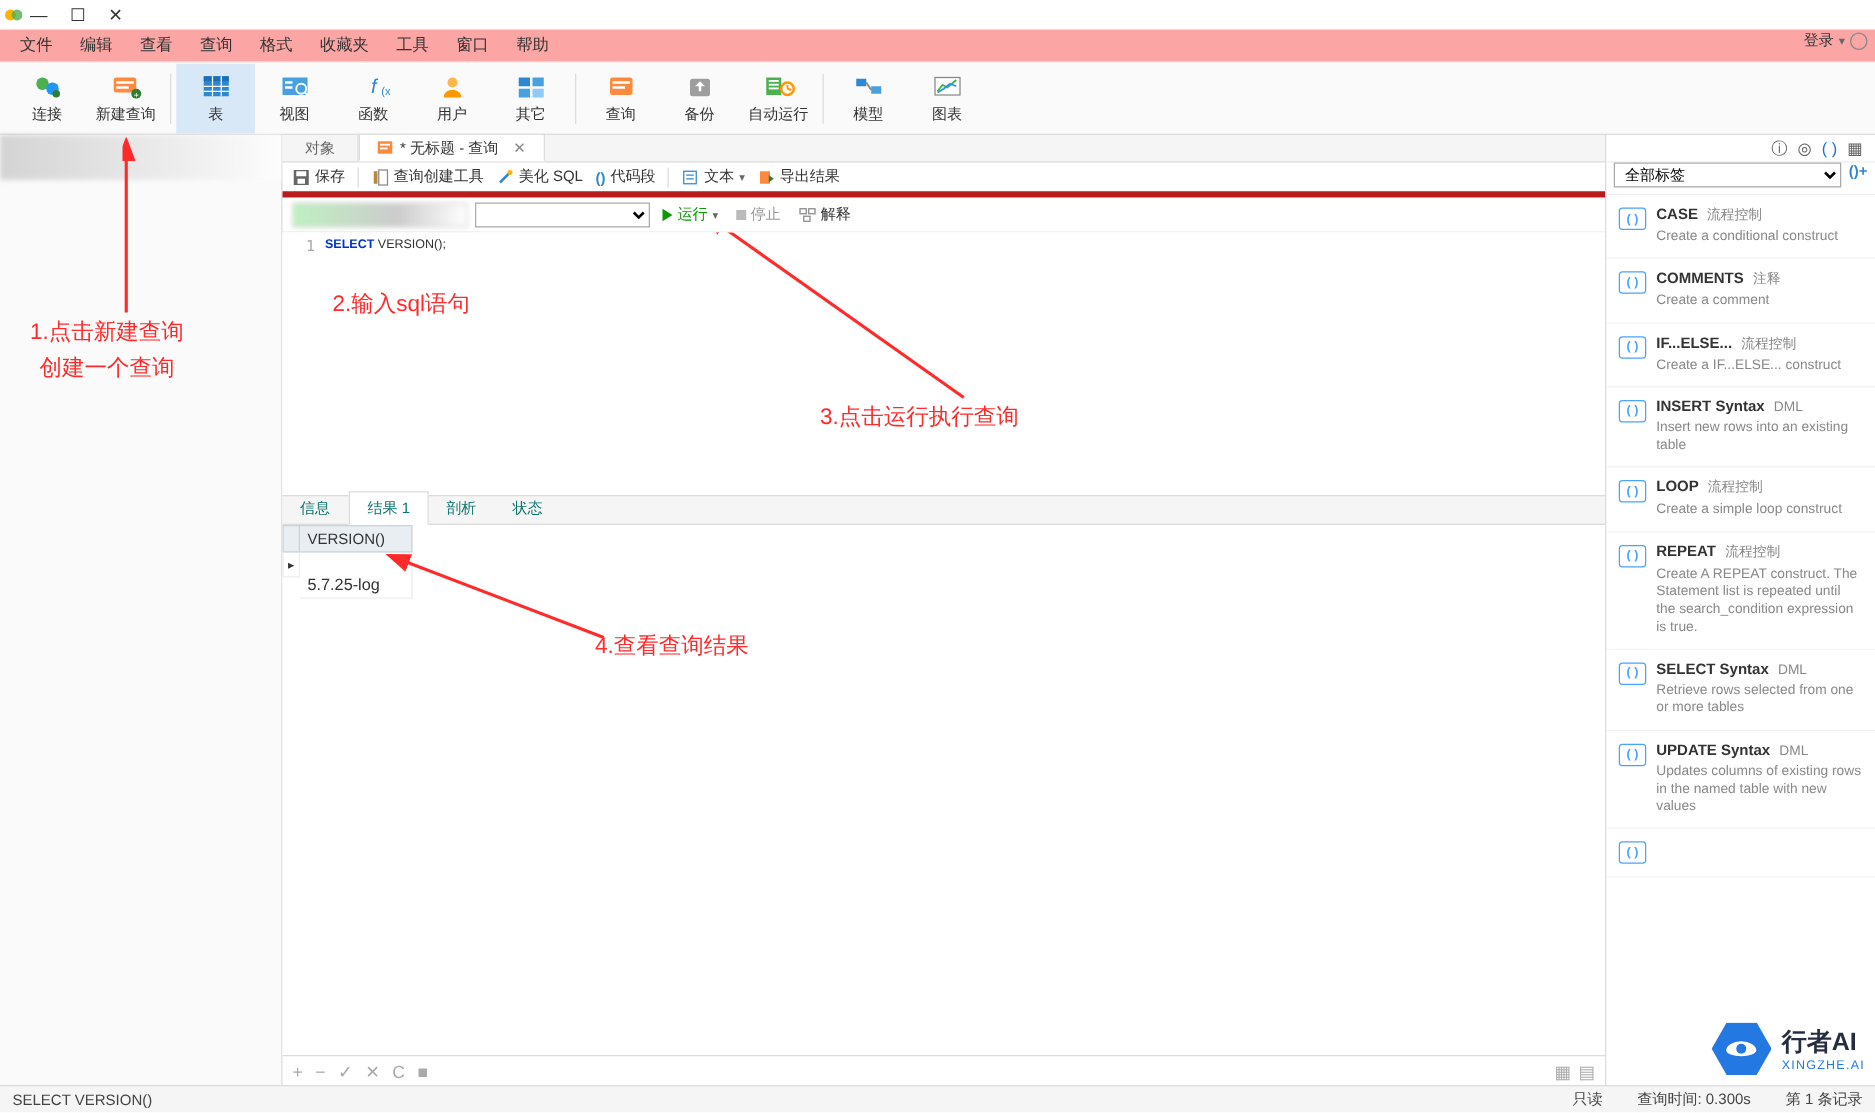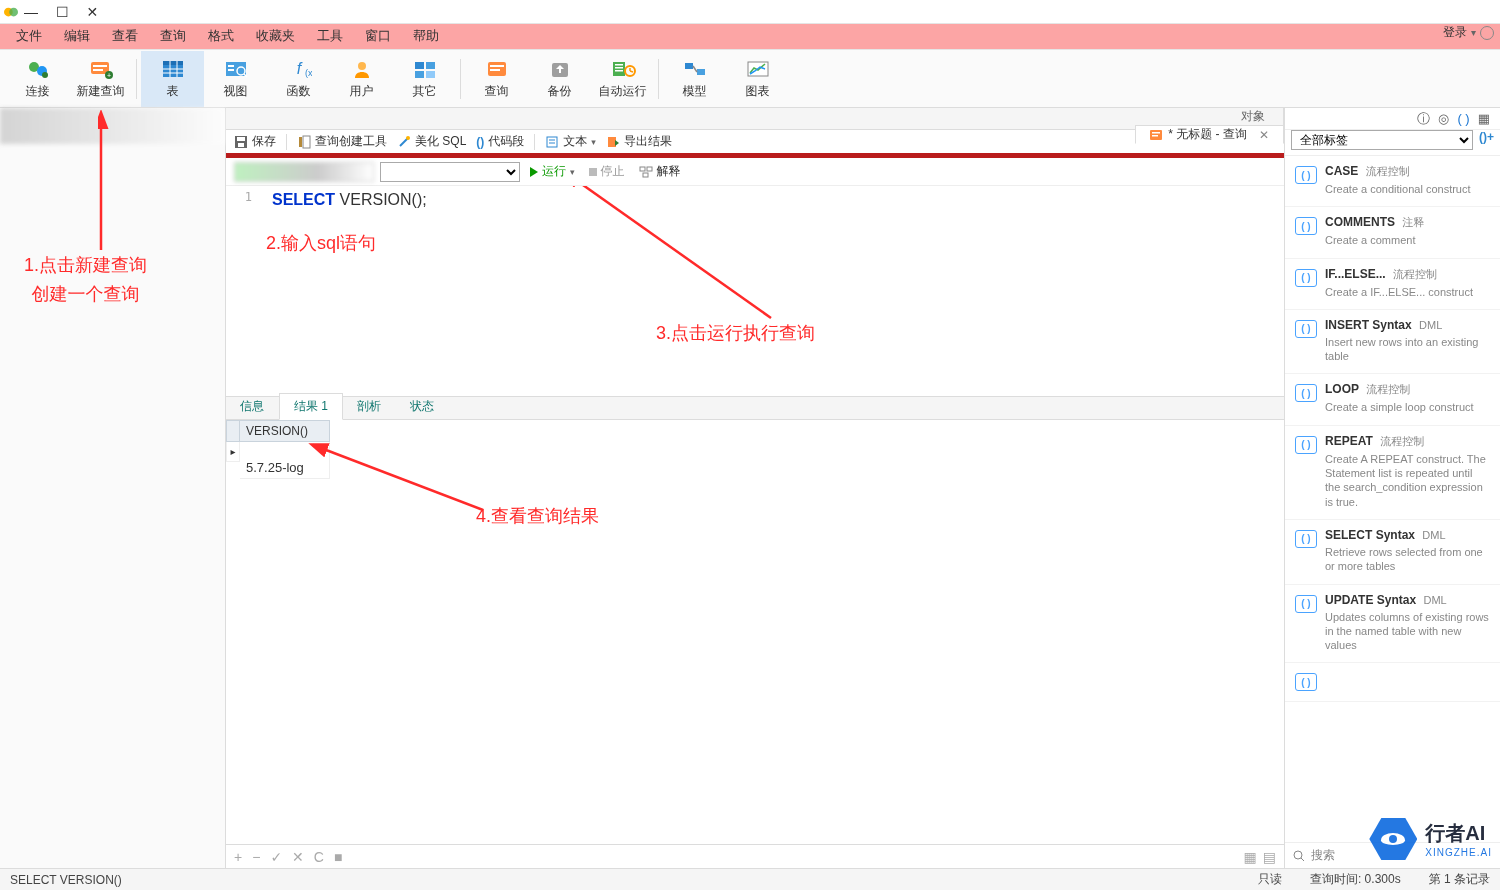--- a/index.html
+++ b/index.html
@@ -26,21 +26,21 @@
 
 .body { display:flex; height:calc(100% - 24px - 26px - 58px - 22px); }
 
 .nav { width:226px; border-right:1px solid #dcdcdc; background:#fafafa; position:relative; }
 .nav-blur { position:absolute; top:0; left:0; right:0; height:36px; background:linear-gradient(90deg,#bbb,#d6d6d6 40%,#fff); filter:blur(2px); opacity:.6; }
 .ann1 { position:absolute; top:143px; left:24px; color:#ff2a2a; font-size:18px; text-align:center; line-height:1.6; }
 .arrow1 { position:absolute; top:2px; left:98px; }
 
 .center { flex:1; display:flex; flex-direction:column; position:relative; }
 
-.tabsrow { height:22px; display:flex; align-items:flex-end; border-bottom:1px solid #dcdcdc; background:#f5f5f5;flex-direction:column; }
+.tabsrow { height:22px; display:flex; align-items:flex-end; border-bottom:1px solid #dcdcdc; background:#f5f5f5; }
 .tab-ghost { height:22px; padding:0 18px; font-size:12px; color:#666; display:flex; align-items:center; border-right:1px solid #dcdcdc; cursor:pointer; }
 .tab-cur { height:22px; background:#fff; padding:0 14px; display:flex; align-items:center; gap:6px; border:1px solid #dcdcdc; border-bottom-color:#fff; font-size:12px; }
 .tab-cur .ic-sm { width:12px; height:12px; }
 .tab-close { font-size:12px; color:#888; cursor:pointer; padding-left:6px; }
 
 .qt-row { height:28px; display:flex; align-items:center; gap:10px; padding:0 8px; border-bottom:5px solid #b91c1c; font-size:12px; }
 .qt-row .qt { display:flex; align-items:center; gap:4px; cursor:pointer; color:#333; }
 .qt .ic-sm { width:14px; height:14px; }
 .qt-sep { width:1px; height:16px; background:#dcdcdc; }
 
@@ -49,21 +49,21 @@
 .db-sel { width:140px; height:20px; border:1px solid #aaa; background:#fff; }
 .rbtn { display:flex; align-items:center; gap:4px; cursor:pointer; padding:0 4px; }
 .rbtn.run { color:#0a9900; font-weight:normal; }
 .rbtn .tri-run { width:0; height:0; border-left:8px solid #0a9900; border-top:5px solid transparent; border-bottom:5px solid transparent; }
 .rbtn.stop { color:#999; }
 .rbtn .sq { width:8px; height:8px; background:#bbb; }
 .drop-car { font-size:9px; color:#666; }
 
 .editor { flex:0 0 210px; background:#fff; position:relative; overflow:hidden; }
 .gutter { position:absolute; left:0; top:0; bottom:0; width:32px; background:#fff; color:#aaa; font-family:Consolas,monospace; font-size:12px; text-align:right; padding:4px 6px 0 0; }
-.code { margin-left:46px; padding-top:4px; font-family:Consolas,monospace; font-size:16px; white-space:pre; }
+.code { margin-left:34px; padding-top:4px; font-family:Consolas,monospace; font-size:10px; white-space:pre; }
 .kw { color:#0033cc; font-weight:bold; }
 .ann2 { position:absolute; left:40px; top:45px; color:#ff2a2a; font-size:18px; }
 .ann3 { position:absolute; left:430px; top:135px; color:#ff2a2a; font-size:18px; }
 
 .result-head { height:24px; display:flex; align-items:flex-end; border-top:1px solid #dcdcdc; border-bottom:1px solid #dcdcdc; background:#f5f5f5; }
 .rtab { padding:4px 14px; font-size:12px; color:#0f766e; cursor:pointer; border-right:1px solid transparent; }
 .rtab.act { background:#fff; border:1px solid #dcdcdc; border-bottom-color:#fff; position:relative; top:1px; }
 
 .result-grid { flex:1; background:#fff; position:relative; }
 .rg-head { height:22px; display:flex; align-items:stretch; }
@@ -492,27 +492,20 @@
           <div class="badge">( )</div>
           <div class="sbody">
             <div class="stitle">UPDATE Syntax <span class="scat">DML</span></div>
             <div class="sdesc">Updates columns of existing rows in the named table with new values</div>
           </div>
         </div>
         <div class="snip">
           <div class="badge">( )</div>
         </div>
       </div>
-    <div class="rsearch">
-      <svg width="12" height="12" viewBox="0 0 12 12">
-          <circle cx="5" cy="5" r="4" fill="none" stroke="#888"></circle>
-          <line x1="8" y1="8" x2="11" y2="11" stroke="#888"></line>
-        </svg>
-      <span>搜索</span>
-    </div>
   </div>
 </div>
 
 <div class="status">
   <span>SELECT VERSION()</span>
   <span class="ro">只读</span>
   <span>查询时间: 0.300s</span>
   <span>第 1 条记录</span>
 </div>
 

